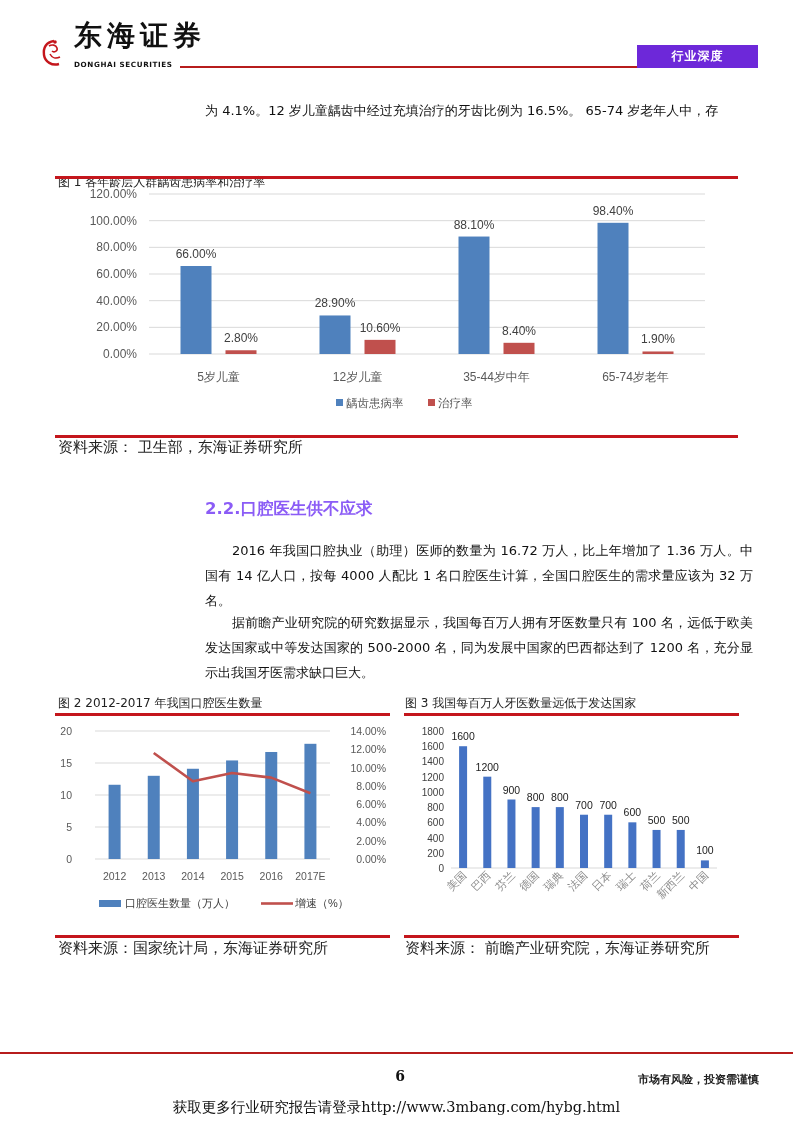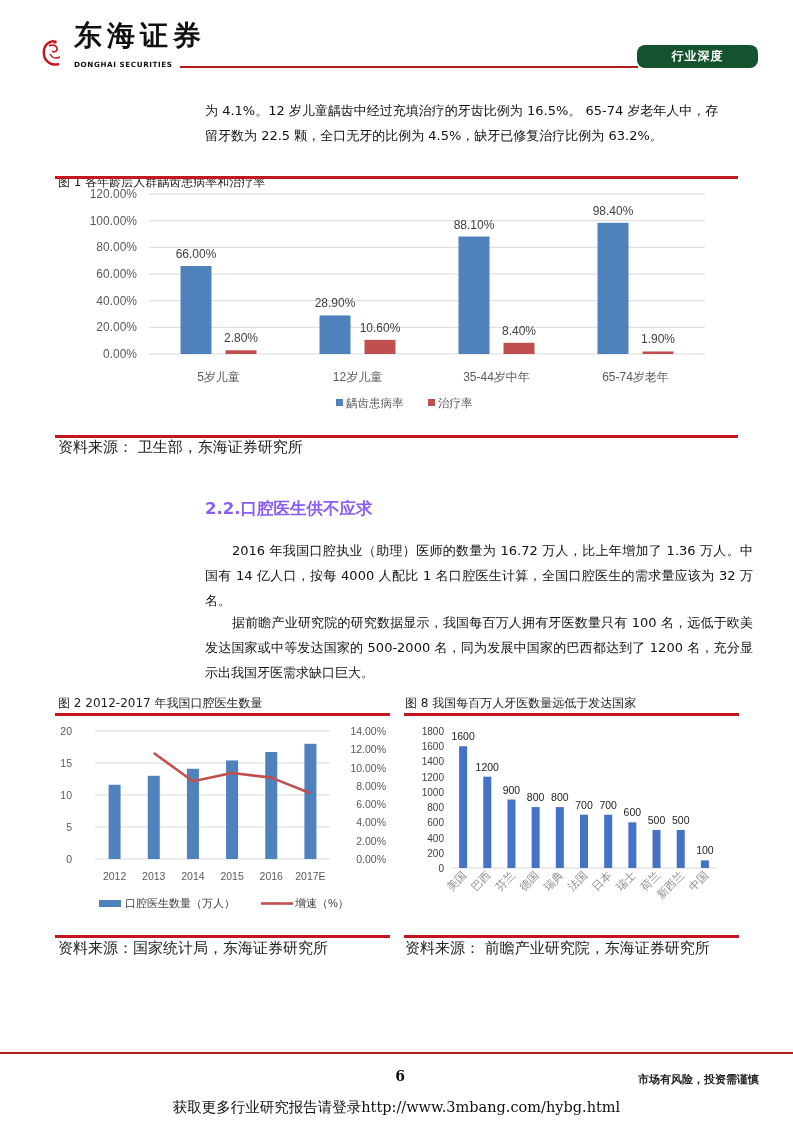--- a/index.html
+++ b/index.html
@@ -5,21 +5,21 @@
   * { box-sizing: border-box; margin: 0; padding: 0; }
   html, body { width: 793px; height: 1122px; background: #ffffff; overflow: hidden; }
   body { position: relative; font-family: "DejaVu Serif", "Liberation Serif", serif; color: #111; }
   .abs { position: absolute; }
 
   
   .logo-mark { left: 40px; top: 38px; width: 28px; height: 30px; }
   .logo-cn { left: 74px; top: 24px; font-family: "DejaVu Sans", sans-serif; font-weight: bold; font-size: 28px; letter-spacing: 5px; color: #111; line-height: 24px; }
   .logo-en { left: 74px; top: 60px; font-family: "DejaVu Sans", sans-serif; font-weight: bold; font-size: 7.2px; letter-spacing: 0.6px; color: #111; line-height: 9px; }
   .header-line { left: 180px; top: 66px; width: 458px; height: 1.5px; background: #b71c1c; }
-  .header-badge { left: 637px; top: 45px; width: 121px; height: 23px; background: #14532d; color: #fff; font-size: 12px; font-weight: bold; text-align: center; line-height: 23px; letter-spacing: 1px; font-family: "DejaVu Sans", sans-serif; border-radius: 8px; }
+  .header-badge { left: 637px; top: 45px; width: 121px; height: 23px; background: #6d28d9; color: #fff; font-size: 12px; font-weight: bold; text-align: center; line-height: 23px; letter-spacing: 1px; font-family: "DejaVu Sans", sans-serif; }
 
   
   .para { left: 205px; width: 548px; font-family: "DejaVu Sans", sans-serif; font-size: 13px; line-height: 25px; color: #111; text-align: justify; }
   .indent { text-indent: 27px; }
 
   
   .fig-title { font-family: "DejaVu Sans", sans-serif; font-size: 12px; color: #222; line-height: 16px; }
   .red-rule { height: 2.5px; background: #c4161c; }
   .source { font-family: "DejaVu Sans", sans-serif; font-size: 15px; color: #222; line-height: 14px; }
 
@@ -44,21 +44,20 @@
     <circle cx="15" cy="4" r="1.8" fill="#c4161c"></circle>
   </svg>
 </div>
 <div class="abs logo-cn">东海证券</div>
 <div class="abs logo-en">DONGHAI SECURITIES</div>
 <div class="abs header-line"></div>
 <div class="abs header-badge">行业深度</div>
 
 <div class="abs para" style="top:70px;margin-top:28px;">
   <div>为 4.1%。12 岁儿童龋齿中经过充填治疗的牙齿比例为 16.5%。 65-74 岁老年人中，存</div>
-  <div>留牙数为 22.5 颗，全口无牙的比例为 4.5%，缺牙已修复治疗比例为 63.2%。</div>
 </div>
 
 <div class="abs fig-title" style="left:58px; top:174px;">图 1   各年龄层人群龋齿患病率和治疗率</div>
 <div class="abs red-rule" style="left:55px; top:176px; width:683px;"></div>
 
 <div class="abs" style="left:55px; top:180px;">
   <svg id="chart1" width="690" height="250" viewBox="0 0 690 250">
       <line x1="94" x2="650" y1="174" y2="174" stroke="#d9d9d9" stroke-width="1"></line>
       <text x="82" y="178" text-anchor="end" font-size="12" fill="#595959">0.00%</text>
       <line x1="94" x2="650" y1="147.33333333333334" y2="147.33333333333334" stroke="#d9d9d9" stroke-width="1"></line>
@@ -144,21 +143,21 @@
       <polyline points="98.74999999999999,36.94285714285715 137.91666666666666,65.28571428571429 177.08333333333334,57.05714285714285 216.25,61.62857142857142 255.41666666666666,77.17142857142856" fill="none" stroke="#c0504d" stroke-width="2.6" stroke-linejoin="round"></polyline>
       <rect x="44" y="184" width="22" height="7" fill="#4f81bd"></rect>
       <text x="70" y="191" font-size="11" fill="#404040">口腔医生数量（万人）</text>
       <line x1="206" x2="238" y1="187.5" y2="187.5" stroke="#c0504d" stroke-width="2.6"></line>
       <text x="240" y="191" font-size="11" fill="#404040">增速（%）</text>
     </svg>
 </div>
 <div class="abs red-rule" style="left:55px; top:935px; width:335px;"></div>
 <div class="abs source" style="left:58px; top:941px;">资料来源：国家统计局，东海证券研究所</div>
 
-<div class="abs fig-title" style="left:405px; top:695px;">图 8   我国每百万人牙医数量远低于发达国家</div>
+<div class="abs fig-title" style="left:405px; top:695px;">图 3   我国每百万人牙医数量远低于发达国家</div>
 <div class="abs red-rule" style="left:404px; top:713px; width:335px;"></div>
 <div class="abs" style="left:404px; top:716px;">
   <svg id="chart3" width="335" height="215" viewBox="0 0 335 215">
       <text x="40" y="156" text-anchor="end" font-size="10" fill="#404040">0</text>
       <text x="40" y="140.77777777777777" text-anchor="end" font-size="10" fill="#404040">200</text>
       <text x="40" y="125.55555555555556" text-anchor="end" font-size="10" fill="#404040">400</text>
       <text x="40" y="110.33333333333334" text-anchor="end" font-size="10" fill="#404040">600</text>
       <text x="40" y="95.11111111111111" text-anchor="end" font-size="10" fill="#404040">800</text>
       <text x="40" y="79.88888888888889" text-anchor="end" font-size="10" fill="#404040">1000</text>
       <text x="40" y="64.66666666666667" text-anchor="end" font-size="10" fill="#404040">1200</text>

